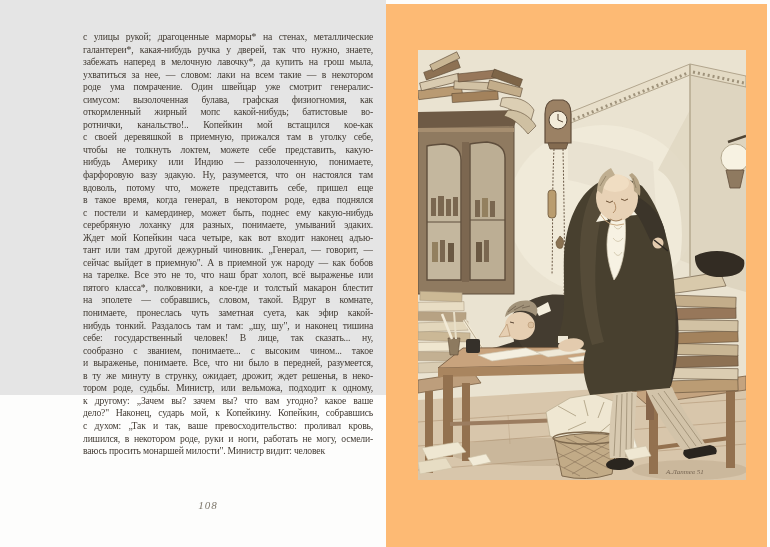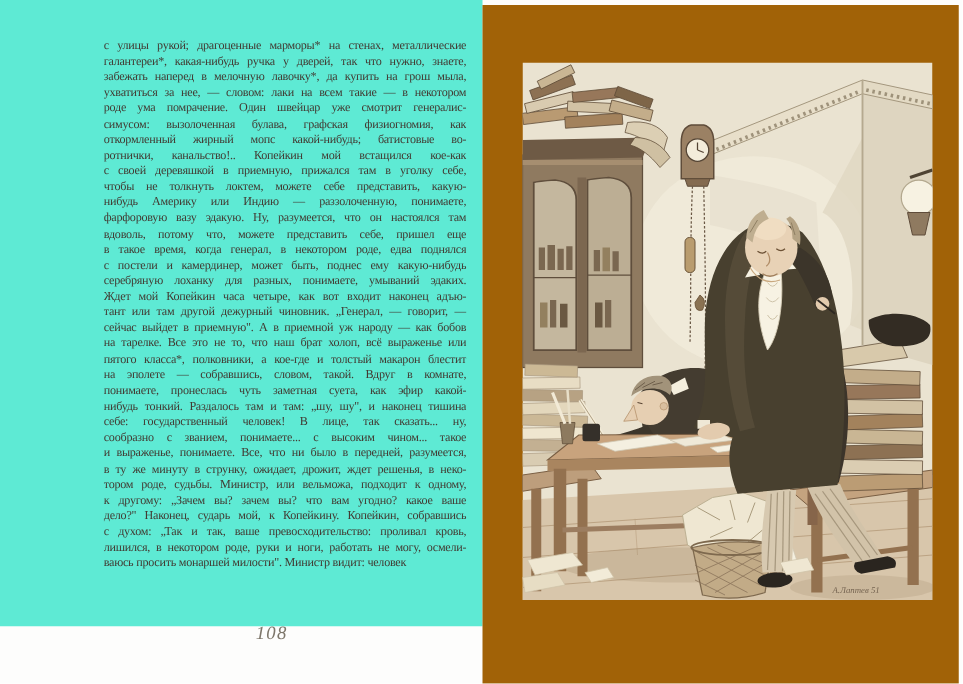--- a/index.html
+++ b/index.html
@@ -2,35 +2,35 @@
 <html><head>
 <meta charset="utf-8">
 <style>
   html,body { margin:0; padding:0; background:#ffffff; }
   .canvas {
     position:relative; width:770px; height:547px;
     background:#fdfdfc; overflow:hidden;
     font-family:"Liberation Serif", serif;
   }
   
-  .left-page { position:absolute; left:0; top:0; width:386px; height:501px; background:#5eead4; }
+  .left-page { position:absolute; left:0; top:0; width:386px; height:395px; background:#e5e5e5; }
   .text-block {
     position:absolute; left:83px; top:31px; width:290px;
     color:#423b33; font-size:9.7px; line-height:12.55px; letter-spacing:-0.2px;
   }
   .text-line { text-align:justify; text-align-last:justify; height:12.55px; overflow:hidden; }
   .text-block .text-line:last-child { text-align-last:left; }
   .page-number {
-    position:absolute; left:186px; top:499px; width:44px; text-align:right;
-    font-style:italic; font-size:15px; color:#7d766a; letter-spacing:1px;
+    position:absolute; left:186px; top:499px; width:44px; text-align:center;
+    font-style:italic; font-size:11px; color:#7d766a; letter-spacing:1px;
   }
   
   .right-page {
     position:absolute; left:386px; top:4px; width:381px; height:543px;
-    background:#a16207;
+    background:#fdba74;
   }
   .illustration { position:absolute; left:32px; top:46px; width:328px; height:430px; display:block; }
 </style>
 </head>
 <body>
 
 <div class="canvas">
 
   <div class="left-page">
     <div class="text-block">

